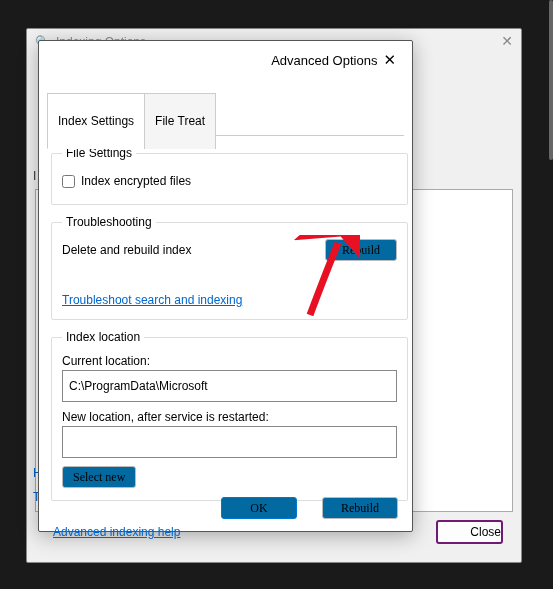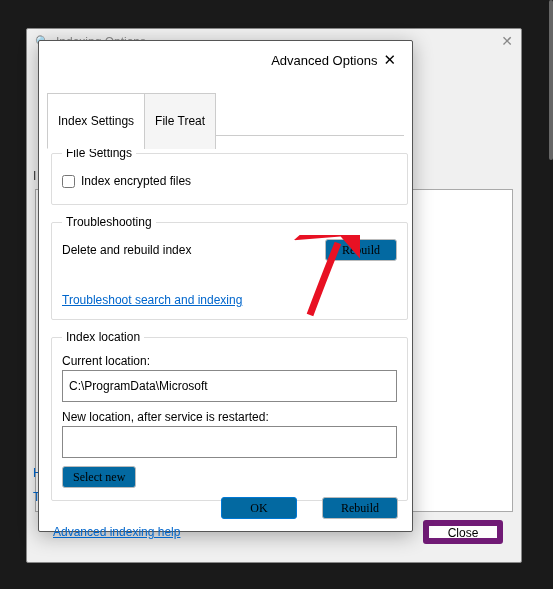--- a/index.html
+++ b/index.html
@@ -59,28 +59,29 @@
     }
     .parent-links a {
       color: #0066cc;
       display: block;
       margin-top: 10px;
     }
     .close-btn {
       position: absolute;
       right: 18px;
       bottom: 18px;
-      width: 80px;
+      width: 67px;
       height: 24px;
       background: #fdfdfd;
-      border: 6px solid #701a75;
+      border: 2px solid #701a75;
       border-radius: 3px;
       font-family: inherit;
       font-size: 12px;
       cursor: pointer;
+      text-align: right;
     }
     .scrollbar-indicator {
       position: absolute;
       right: 0;
       top: 0;
       width: 4px;
       height: 160px;
       background: #666;
       border-radius: 2px;
     }

